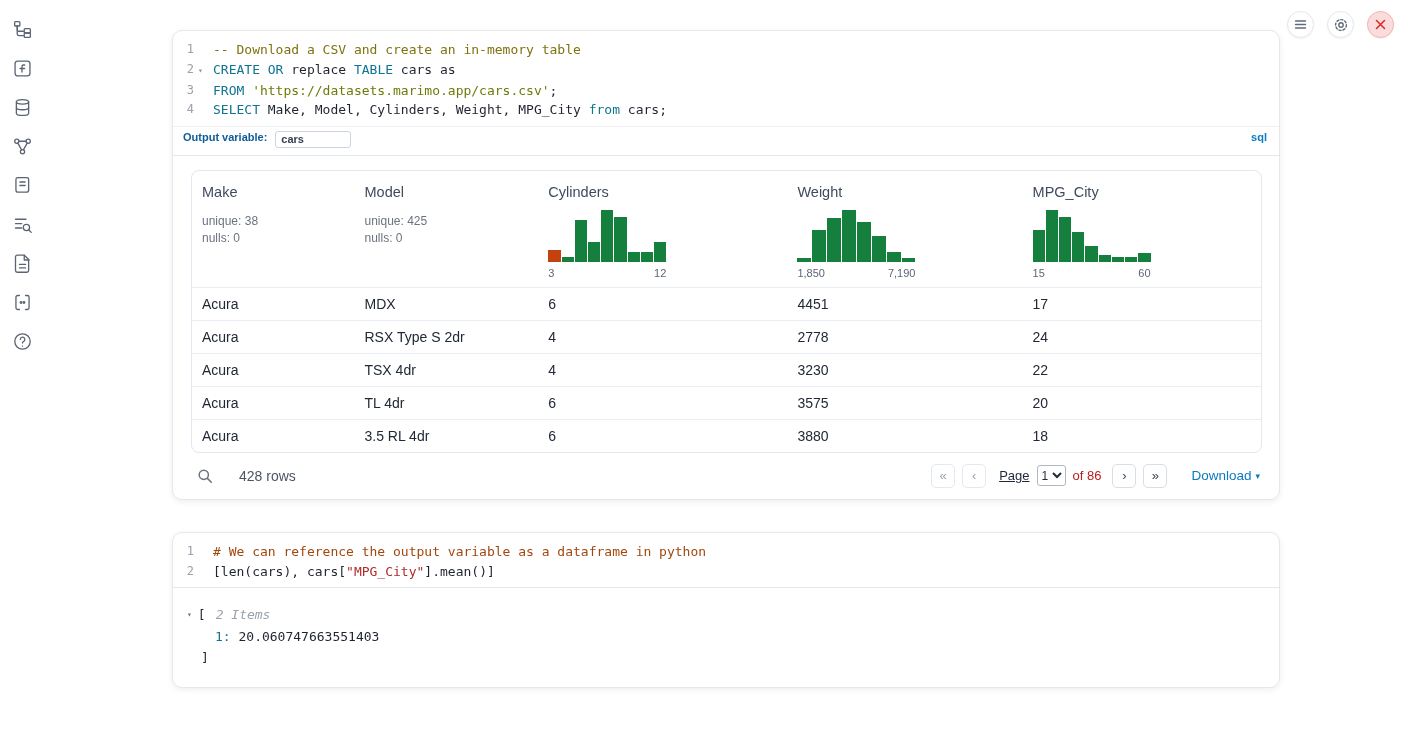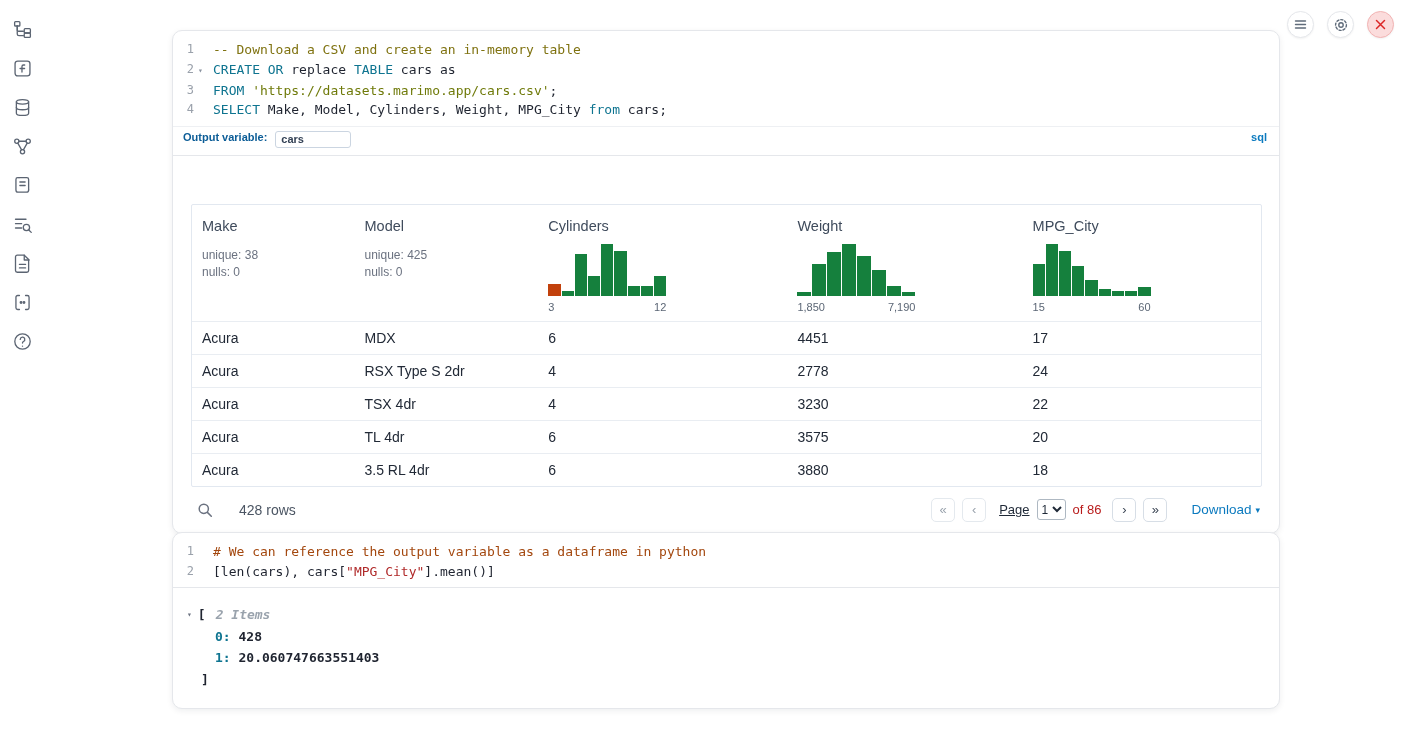--- a/index.html
+++ b/index.html
@@ -33,21 +33,21 @@
   .tok-string{color:#6f7a0a;}
   .tok-comment-py{color:#a3470e;}
   .tok-string-py{color:#b02a2a;}
   
   .editor-footer{display:flex;align-items:flex-start;border-top:1px solid #eef0f3;border-bottom:1px solid #e5e7eb;padding:4px 12px 4px 10px;height:20px;}
   .outvar-label{font-size:11px;font-weight:700;color:#0c5d97;}
   .outvar-input{width:76px;height:17px;margin-left:8px;border:1px solid #cbd5e1;border-radius:3px;font:700 11px "Liberation Sans",sans-serif;color:#334155;padding:0 5px;box-sizing:border-box;}
   .lang-badge{margin-left:auto;font-size:11px;font-weight:700;color:#0b7abf;}
   
   .output{padding:14px 17px 0 18px;}
-  .table-wrap{border:1px solid #e2e8f0;border-radius:2px;overflow:hidden;margin-top:34px;}
+  .table-wrap{border:1px solid #e2e8f0;border-radius:8px;overflow:hidden;}
   table{width:100%;border-collapse:collapse;}
   col.c-make{width:15.2%;} col.c-model{width:17.2%;} col.c-cyl{width:23.3%;} col.c-weight{width:22%;} col.c-mpg{width:22.3%;}
   thead tr{border-bottom:1px solid #e2e8f0;}
   th{text-align:left;vertical-align:top;padding:13px 8px 8px 10px;font-weight:500;color:#3f4b5c;font-size:14.5px;}
   .col-stats{margin-top:13px;font-size:12px;color:#6b7280;line-height:17px;font-weight:400;}
   .hist{margin-top:10px;width:118px;}
   .hist-bars{display:flex;align-items:flex-end;gap:1px;height:52px;}
   .hist-bar{flex:1;min-height:2px;}
   .hist-labels{display:flex;justify-content:space-between;font-size:11px;color:#5b6675;margin-top:5px;font-weight:400;}
   td{padding:8px 8px 8px 10px;font-size:14px;color:#212936;border-top:1px solid #e9edf2;}
@@ -58,21 +58,21 @@
   .rows-count{margin-left:26px;font-size:14px;color:#4b5563;}
   .pager{margin-left:auto;display:flex;align-items:center;gap:7px;}
   .pg-btn{width:24px;height:24px;border:1px solid #d7dee6;border-radius:5px;background:#fff;color:#3b4554;font-size:13px;display:grid;place-items:center;cursor:pointer;padding:0;line-height:1;}
   .pg-btn.faded{color:#9aa3ad;border-color:#e4e9ee;}
   .page-label{font-size:13px;color:#1f2937;margin-left:6px;text-decoration:underline;}
   .of-label{font-size:13px;color:#b91c1c;margin-right:4px;}
   .page-select{height:21px;font-size:12px;border:1px solid #aeb8c2;border-radius:3px;background:#fff;color:#1f2937;}
   .download{margin-left:24px;display:flex;align-items:center;gap:4px;color:#0b7abf;font-size:13.5px;cursor:pointer;border:none;background:none;padding:0;}
   .download .chev{font-size:9px;}
   
-  .tree-output{border-top:1px solid #e5e7eb;padding:16px 16px 18px 14px;font-family:"DejaVu Sans Mono","Liberation Mono",monospace;font-size:13px;line-height:21.5px;color:#1f2430;font-weight:bold;}
+  .tree-output{border-top:1px solid #e5e7eb;padding:16px 16px 18px 14px;font-family:"DejaVu Sans Mono","Liberation Mono",monospace;font-size:13px;line-height:21.5px;color:#1f2430;}
   .tree-chev{color:#6b7280;font-size:8px;margin-right:6px;vertical-align:2px;cursor:pointer;}
   .tree-meta{color:#9aa3ad;font-style:italic;margin-left:10px;}
   .tree-entry{padding-left:28px;}
   .tree-key{color:#0e7490;}
   .tree-close{padding-left:14px;}
 </style>
 </head>
 <body>
 
 <aside class="sidebar">
@@ -358,17 +358,16 @@
         <span class="code-text"><span class="tok-comment-py"># We can reference the output variable as a dataframe in python</span></span>
       </div>
       <div class="code-line">
         <span class="gutter-num">2</span>
         <span class="fold"></span>
         <span class="code-text"><span class="tok-plain">[len(cars), cars[</span><span class="tok-string-py">"MPG_City"</span><span class="tok-plain">].mean()]</span></span>
       </div>
     </div>
   <div class="tree-output">
       <div class="tree-row"><span class="tree-chev">▾</span><span class="tree-bracket">[</span><span class="tree-meta">2 Items</span></div>
-      <div class="tree-row tree-entry"><span class="tree-key">0:</span><span class="tree-val"> 428</span></div>
       <div class="tree-row tree-entry"><span class="tree-key">1:</span><span class="tree-val"> 20.060747663551403</span></div>
       <div class="tree-row tree-close">]</div>
     </div>
 </section>
 
 </body></html>

